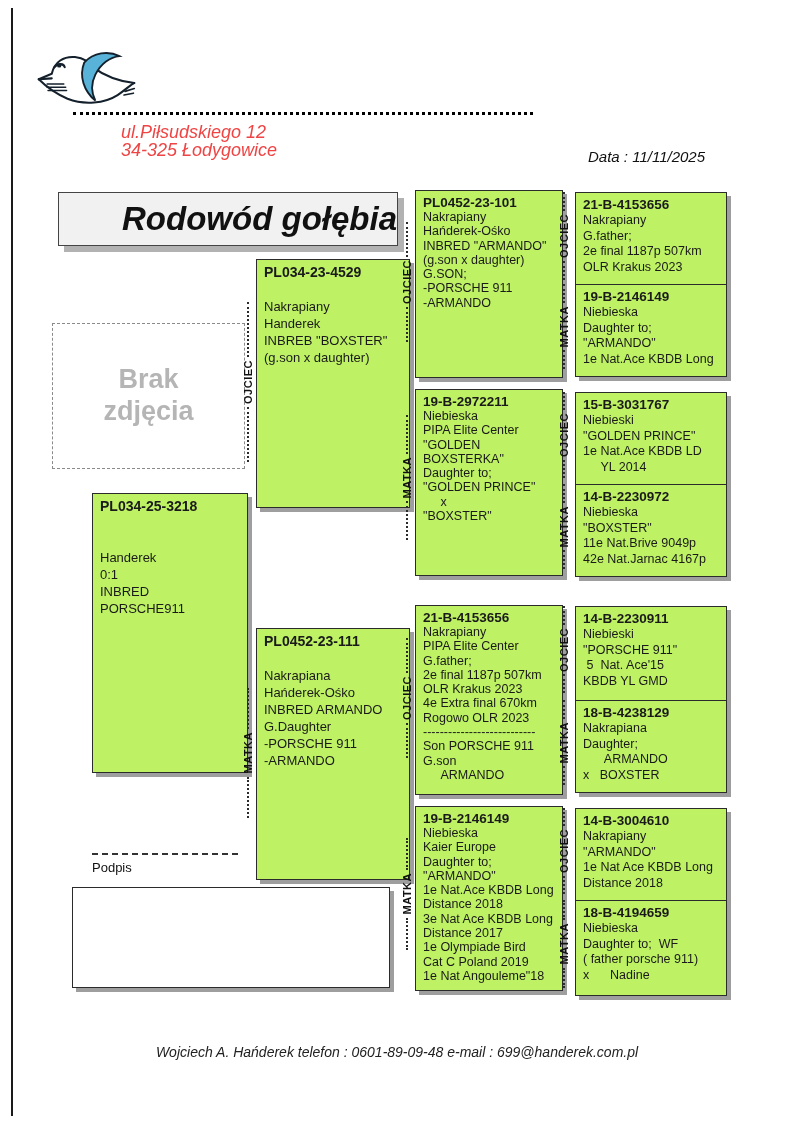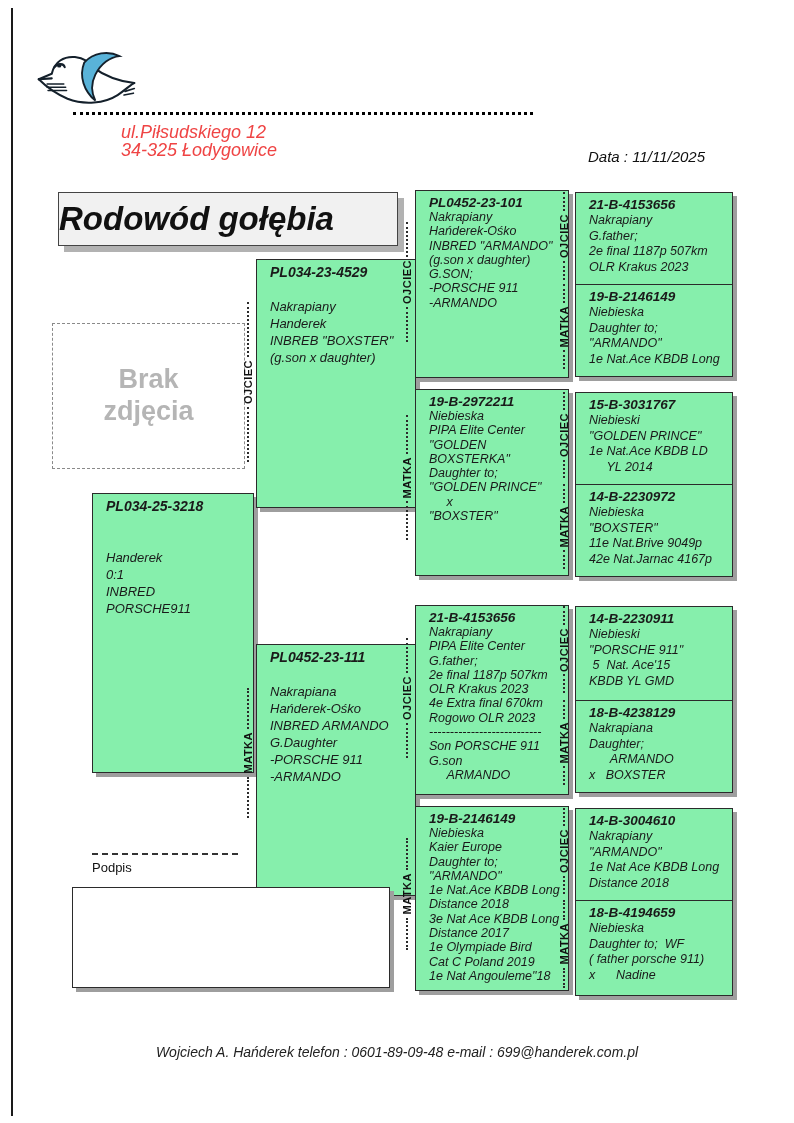--- a/index.html
+++ b/index.html
@@ -25,43 +25,42 @@
   }
   .name-underline { position:absolute; left:73px; top:112px; width:460px; border-top:3px dotted #000; }
   .addr { position:absolute; left:121px; font-size:18px; font-style:italic; color:#ef4444; }
   .date-label { position:absolute; left:588px; top:148px; font-size:15px; font-style:italic; color:#111; }
 
   
   .title-box {
     position:absolute; left:58px; top:192px; width:338px; height:52px;
     background:#f1f1f1; border:1px solid #444;
     box-shadow:6px 6px 0 0 #b2b2b2;
-    display:flex; align-items:center; justify-content:flex-start;
+    display:flex; align-items:center; justify-content:flex-end;
   }
   .title-box .t { font-size:33px; font-weight:bold; font-style:italic; color:#111; white-space:nowrap; }
 
   
   .photo-box {
     position:absolute; left:52px; top:323px; width:191px; height:144px;
     border:1px dashed #8a8a8a;
     display:flex; align-items:center; justify-content:center; text-align:center;
   }
   .photo-box .ph {
     font-size:27px; font-weight:bold; color:#b5b5b5; line-height:1.18;
     white-space:pre-wrap;
   }
 
   
   .pbox {
-    position:absolute; background:#86efac;
+    position:absolute; background:#bef264;
     border:1px solid #2b2b2b;
     box-shadow:4px 4px 0 0 #9e9e9e;
-    padding:4px 6px 2px 13px;
+    padding:4px 6px 2px 7px;
     overflow:hidden;
-    font-style:italic;
   }
   .pbox .ring { font-weight:bold; white-space:pre-wrap; }
   .pbox .body { white-space:pre-wrap; }
 
   .g2main .ring { font-size:14px; line-height:17px; }
   .g2main .body { font-size:13px;  line-height:17px; }
   .g3 .ring { font-size:13.5px; line-height:15px; }
   .g3 .body { font-size:12.5px; line-height:14.3px; }
   .g4 .ring { font-size:13.5px; line-height:16px; }
   .g4 .body { font-size:12.5px; line-height:15.5px; }
@@ -140,21 +139,21 @@
 
   <div class="pbox g2main" style="left:256px; top:259px; width:139px; height:241px;">
     <div class="ring">PL034-23-4529</div>
     <div class="body">
 Nakrapiany
 Handerek
 INBREB "BOXSTER"
 (g.son x daughter)</div>
   </div>
 
-  <div class="pbox g2main" style="left:256px; top:644px; width:139px; height:244px;">
+  <div class="pbox g2main" style="left:256px; top:628px; width:139px; height:244px;">
     <div class="ring">PL0452-23-111</div>
     <div class="body">
 Nakrapiana
 Hańderek-Ośko
 INBRED ARMANDO
 G.Daughter
 -PORSCHE 911
 -ARMANDO</div>
   </div>
 

